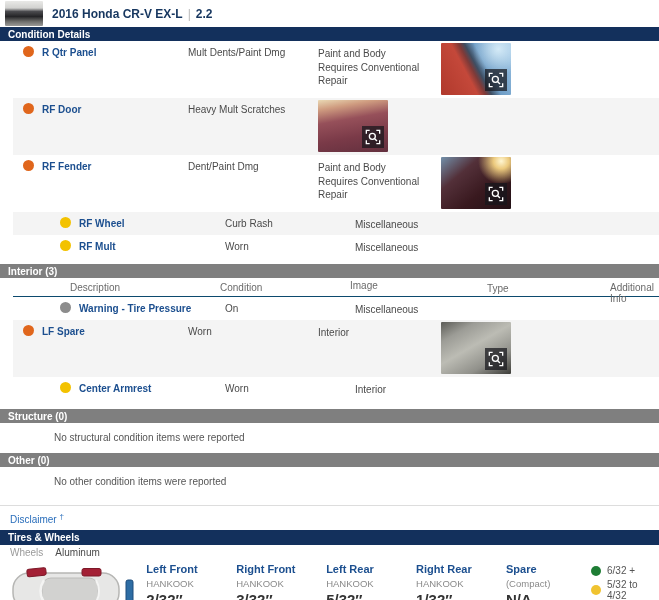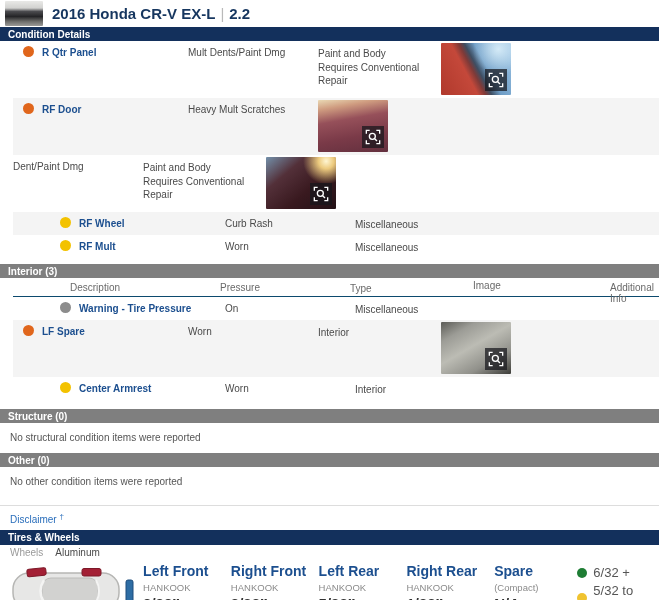--- a/index.html
+++ b/index.html
@@ -11,21 +11,21 @@
   }
   .page { width:659px; height:600px; position:relative; background:#fff; }
 
   
   .vehicle-header { height:27px; display:flex; align-items:center; padding-left:5px; }
   .thumb {
     width:38px; height:25px; border-radius:1px; cursor:pointer;
     background:
       linear-gradient(180deg,#e9e9e7 0%,#d2d2d0 28%,#4a4a4e 42%,#242427 62%,#6d6d6b 82%,#9a9a98 100%);
   }
-  .title-wrap { margin-left:9px; font-size:15px; font-weight:bold; color:#16365f; }
+  .title-wrap { margin-left:9px; font-size:12px; font-weight:bold; color:#16365f; }
   .title-wrap .sep { color:#b9b9b9; font-weight:normal; margin:0 5px; }
 
   
   .section-bar {
     height:14px; display:flex; align-items:center;
     padding-left:8px; color:#fff; font-size:10px; font-weight:bold;
   }
   .section-bar.navy { background:var(--navy_bar); }
   .section-bar.gray { background:var(--gray_bar);text-align:right; }
 
@@ -79,46 +79,46 @@
       linear-gradient(150deg,#5c5c57 0%,#9c9c96 22%,#bcbcb4 46%,#90908a 74%,#3c3c38 100%);
   }
   .zoom-btn {
     position:absolute; right:4px; bottom:4px; width:22px; height:22px;
     background:rgba(22,22,28,.72); display:flex; align-items:center; justify-content:center;
     cursor:pointer;
   }
   .zoom-btn svg { display:block; }
 
   
-  .empty-text { padding:9px 0 10px 10px; color:#555; }
+  .empty-text { padding:9px 0 10px 10px; color:#555;margin-left:44px; }
 
   
   .divider { border:none; border-top:1px solid #ddd; margin:8px 0 0 0; }
   .disclaimer { padding:6px 0 5px 10px; }
   .disclaimer a { color:#2a6ebb; text-decoration:none; cursor:pointer; }
   .disclaimer sup { font-size:8px; }
 
   
   .wheels-line { height:15px; display:flex; align-items:center; padding-left:10px; gap:12px; }
   .wheels-label { color:#9a9a9a; }
   .wheels-value { color:#4a4a4a; }
 
   .tires-body { display:flex; align-items:flex-start; padding-top:3px; }
   .diagram-wrap { width:148px; padding-left:10px; padding-top:4px; }
 
   .tire-col { width:91px; line-height:1.25; }
-  .tp-label { color:var(--link_blue); font-weight:bold; font-size:14px; }
+  .tp-label { color:var(--link_blue); font-weight:bold; font-size:11px; }
   .tp-brand { color:#8a8a8a; font-size:9.5px; margin-top:1px; }
   .tp-depth { color:#333; font-size:15px; font-weight:bold; margin:1px 0 2px; }
   .tp-size  { color:#8a8a8a; font-size:9.5px; }
 
   .legend { margin-left:8px; padding-top:2px; }
   .legend-item { display:flex; align-items:center; gap:6px; margin-bottom:3px; }
   .legend-dot { width:10px; height:10px; border-radius:50%; flex:0 0 10px; }
-  .legend-label { color:#555; font-size:13px; }
+  .legend-label { color:#555; font-size:10px; }
 </style>
 </head>
 <body>
 
 <div class="page">
 
   <header class="vehicle-header">
     <div class="thumb"></div>
     <div class="title-wrap">
       <span>2016 Honda CR-V EX-L</span><span class="sep">|</span><span class="grade">2.2</span>
@@ -164,20 +164,24 @@
             <circle cx="11" cy="11" r="4.5"></circle>
               <path d="M14.5 14.5 L18 18"></path>
           </svg>
         </span>
       </div>
     </div>
     <div class="col col-add"></div>
   </div>
 
   <div class="row tall">
+    <div class="col col-desc">
+      <span class="dot dot-orange"></span>
+      <span class="item-name">RF Fender</span>
+    </div>
     <div class="col col-cond">Dent/Paint Dmg</div>
     <div class="col col-type">Paint and Body Requires Conventional Repair</div>
     <div class="col col-img">
       <div class="photo photo-fender">
         <span class="zoom-btn">
           <svg width="16" height="16" viewBox="0 0 24 24" fill="none" stroke="#fff" stroke-width="2">
             <path d="M2 7 V2 H7 M17 2 H22 V7 M22 17 V22 H17 M7 22 H2 V17"></path>
             <circle cx="11" cy="11" r="4.5"></circle>
               <path d="M14.5 14.5 L18 18"></path>
           </svg>
@@ -210,23 +214,23 @@
   </div>
 
   <div style="height:6px;"></div>
 
   <div class="section-bar gray">
     <span>Interior (3)</span>
   </div>
 
   <div class="row head-row">
     <div class="col col-desc">Description</div>
-    <div class="col col-cond">Pressure</div>
+    <div class="col col-cond">Condition</div>
+    <div class="col col-img" style="padding-top:4px;">Image</div>
     <div class="col col-type">Type</div>
-    <div class="col col-img" style="padding-top:4px;">Image</div>
     <div class="col col-add">Additional Info</div>
   </div>
 
   <div class="row short">
     <div class="col col-desc">
       <span class="dot dot-gray"></span>
       <span class="item-name">Warning - Tire Pressure</span>
     </div>
     <div class="col col-cond">On</div>
     <div class="col col-type">Miscellaneous</div>

